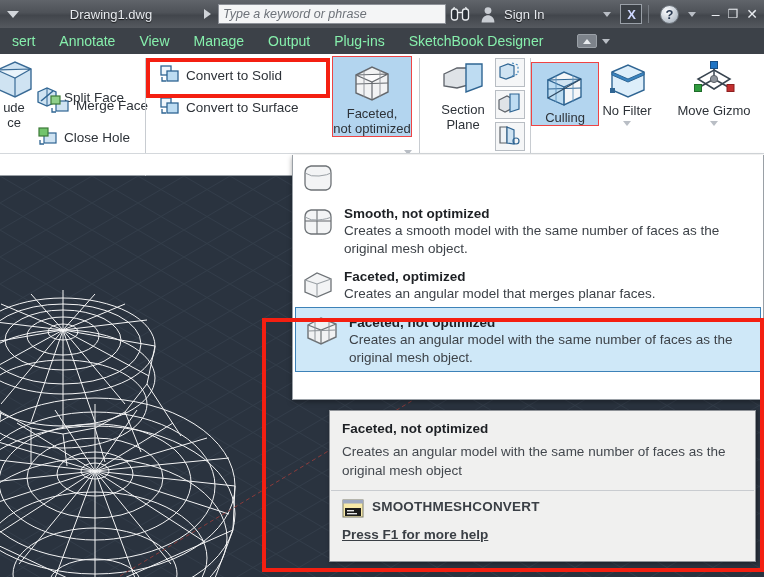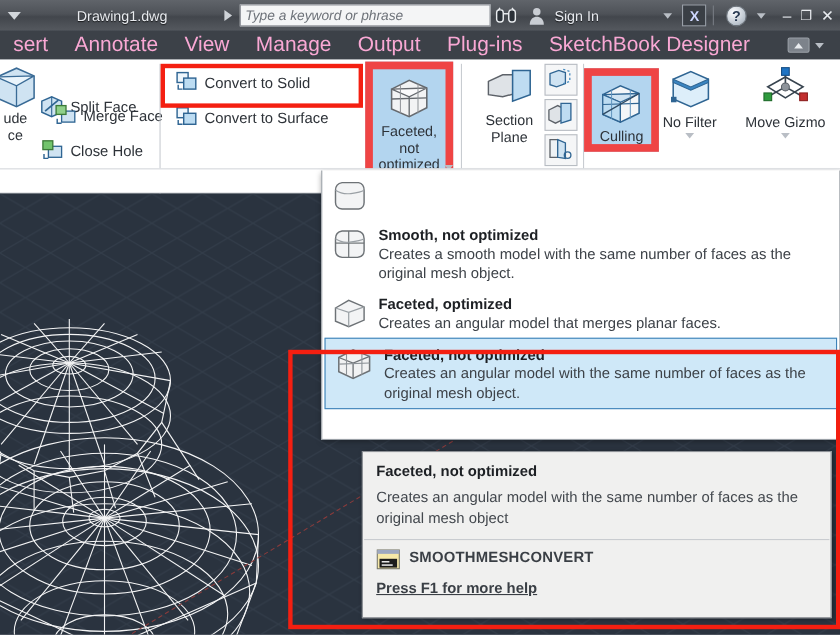--- a/index.html
+++ b/index.html
@@ -56,21 +56,21 @@
   }
   .tb-winbtns { margin-left:auto; display:flex; align-items:center; padding-right:6px; gap:8px; }
   .tb-winbtns div { color:#e9ecf0; font-size:14px; }
 
   
   .tabstrip {
     position:absolute; left:0; top:28px; width:764px; height:26px;
     background:#3c4148; display:flex; align-items:center;
   }
   .tabstrip .tab {
-    color:#f9a8d4; font-size:19px; padding:0 12px; height:26px;
+    color:#86efac; font-size:14px; padding:0 12px; height:26px;
     display:flex;align-items:center;
   }
   .tab-cloud { margin-left:22px; display:flex;align-items:center;gap:5px; }
   .cloud-box {
     width:20px;height:14px;background:#7d838b;border:1px solid #9aa0a7;border-radius:2px;
     display:flex;align-items:center;justify-content:center;
   }
   .cloud-box .tri-u { width:0;height:0;border-left:4px solid transparent;border-right:4px solid transparent;border-bottom:5px solid #e9ecef; }
 
   
@@ -92,21 +92,21 @@
 
   .rbtn-row {
     position:absolute; display:flex; align-items:center; gap:6px;
     font-size:13.5px; color:#2d3238; white-space:nowrap;
   }
   .rbtn-big {
     position:absolute; display:flex; flex-direction:column; align-items:center;
     font-size:13px; color:#2d3238; text-align:center; line-height:15px;
   }
   .big-sel {
-    background:#b3d5ef; border:7px solid #ef4444;
+    background:#b3d5ef; border:1px solid #ef4444;
   }
 
   
   svg { overflow: visible; }
 
   
   .viewport {
     position:absolute; left:0; top:176px; width:764px; height:401px;
     background:#2a333f;
     overflow:hidden;

